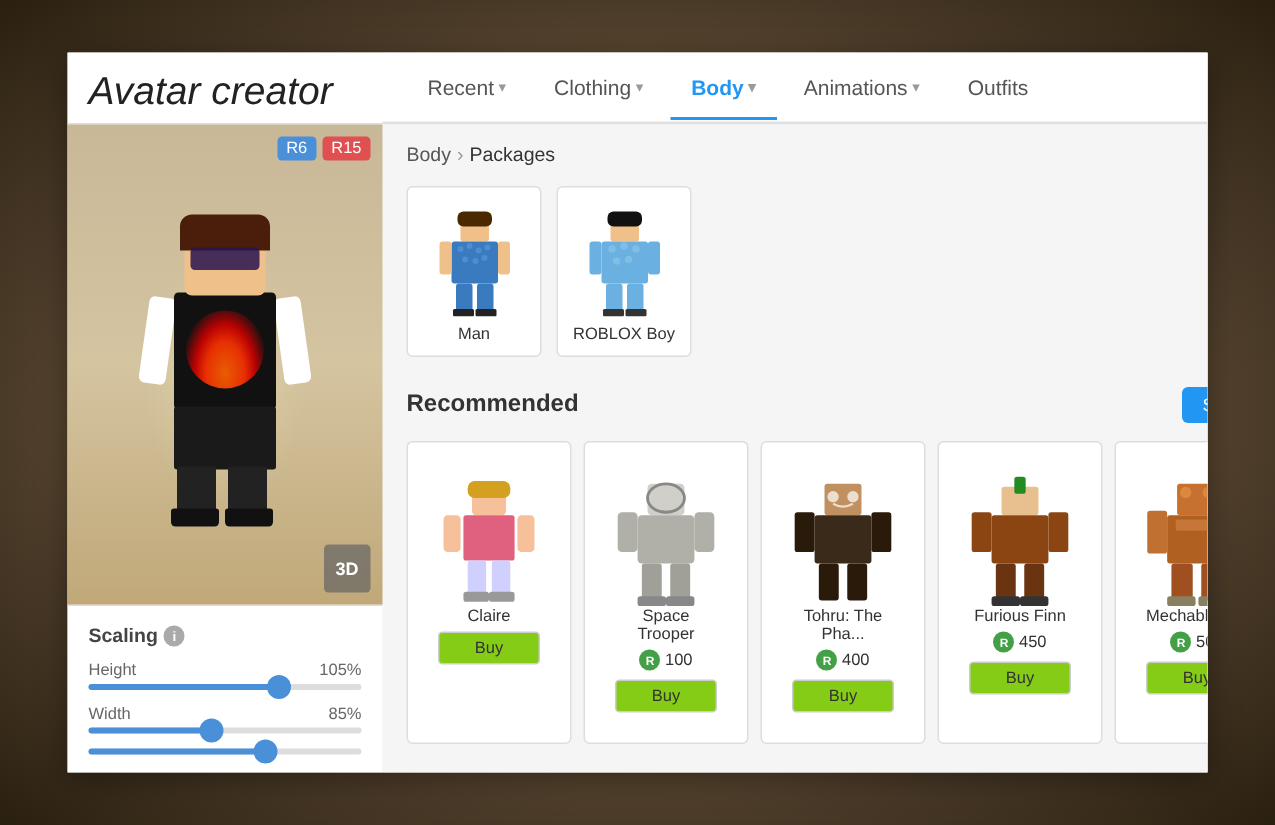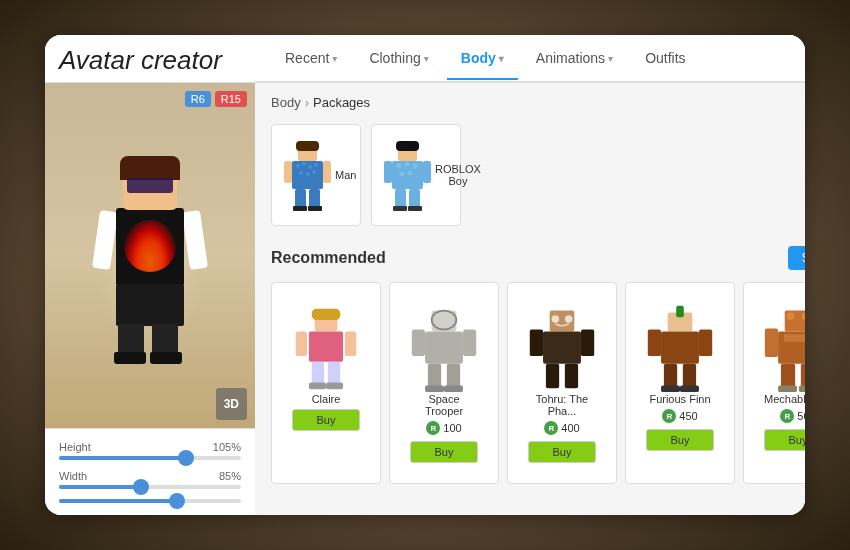--- a/index.html
+++ b/index.html
@@ -9,21 +9,21 @@
       background: radial-gradient(ellipse at center, #c8a96e 0%, #7a6040 40%, #4a3a28 70%, #2a2010 100%);
       display: flex;
       align-items: center;
       justify-content: center;
       font-family: Arial, sans-serif;
     }
     .main-container {
       width: 760px;
       height: 480px;
       background: #f0f0f0;
-      border-radius: 16px;
+      border-radius: 0;
       display: flex;
       overflow: hidden;
       box-shadow: 0 4px 20px rgba(0,0,0,0.4);
     }
     
     .left-panel {
       width: 210px;
       background: #e8e0d0;
       display: flex;
       flex-direction: column;
@@ -201,21 +201,21 @@
       gap: 10px;
       margin-bottom: 20px;
     }
     .package-item {
       width: 90px;
       background: white;
       border: 1px solid #ddd;
       border-radius: 4px;
       padding: 8px;
       display: flex;
-      flex-direction: row;
+      flex-direction: column;
       align-items: center;
       cursor: pointer;
     }
     .package-thumb {
       width: 70px;
       height: 80px;
       display: flex;
       align-items: center;
       justify-content: center;
       margin-bottom: 4px;
@@ -345,20 +345,24 @@
         <div style="position:absolute;top:8px;left:33px;width:54px;height:46px;background:#f0c08a;border-radius:5px;">
 
           <div style="position:absolute;top:-8px;left:-3px;width:60px;height:24px;background:#4a1e0a;border-radius:8px 8px 0 0;"></div>
 
           <div style="position:absolute;top:14px;left:4px;width:46px;height:15px;background:rgba(40,20,80,0.85);border-radius:3px;"></div>
         </div>
       </div>
       <div class="view-3d-btn">3D</div>
     </div>
     <div class="scaling-section">
+      <div class="scaling-title">
+        <span>Scaling</span>
+        <span class="info-icon">i</span>
+      </div>
 
       <div class="slider-row">
         <div class="slider-label-row">
           <span>Height</span>
           <span>105%</span>
         </div>
         <div class="slider-track">
           <div class="slider-fill" style="width:70%;"></div>
           <div class="slider-thumb" style="left:70%;"></div>
         </div>

